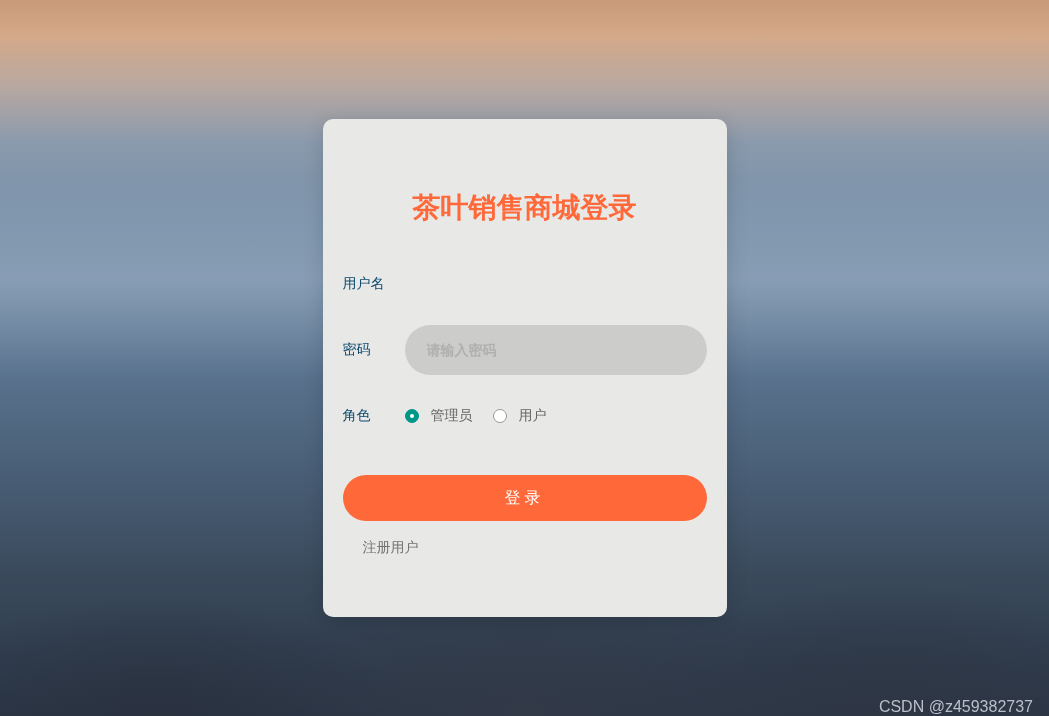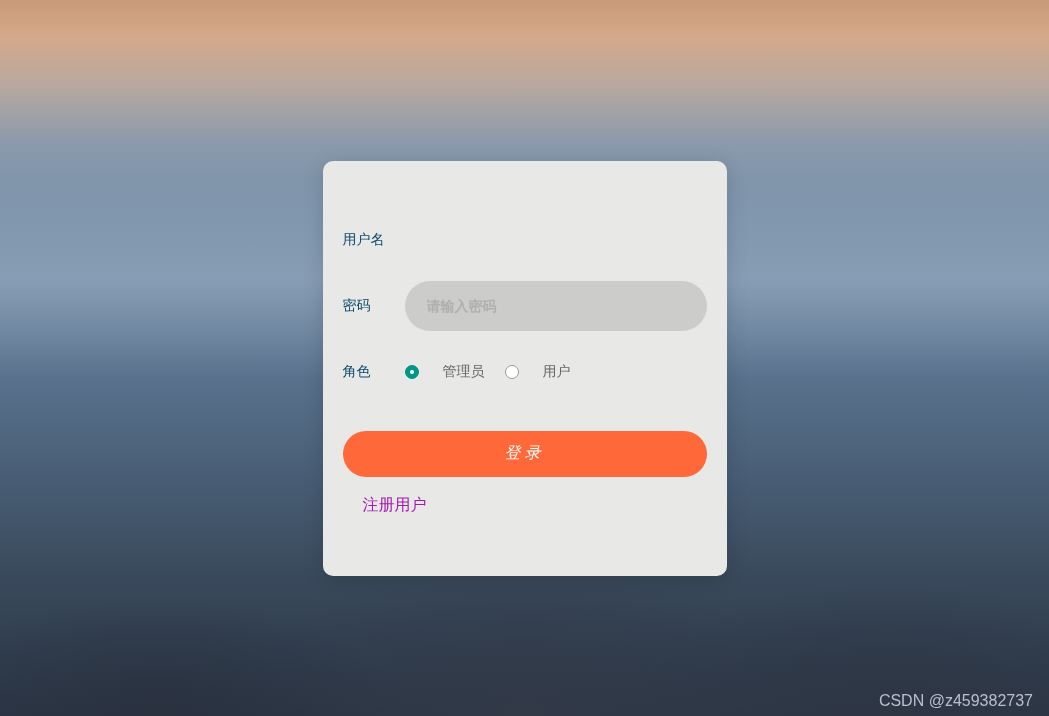--- a/index.html
+++ b/index.html
@@ -133,21 +133,21 @@
     
     .radio-group {
       display: flex;
       align-items: center;
       gap: 20px;
     }
     
     .radio-item {
       display: flex;
       align-items: center;
-      gap: 24px;
+      gap: 12px;
       cursor: pointer;
     }
     
     .radio-circle {
       width: 14px;
       height: 14px;
       border-radius: 50%;
       border: 1px solid #999;
       background: #fff;
       display: flex;
@@ -177,36 +177,35 @@
       width: 100%;
       height: 46px;
       border: none;
       border-radius: 23px;
       background: #ff6838;
       color: #fff;
       font-size: 16px;
       letter-spacing: 4px;
       cursor: pointer;
       margin-top: 18px;
-      font-style: italic;
     }
     
     .register-link {
       display: inline-block;
       margin-top: 18px;
       margin-left: 20px;
-      color: #a21caf;
-      font-size: 16px;
+      color: #737373;
+      font-size: 14px;
       text-decoration: none;
       cursor: pointer;
     }
     
     .watermark {
       position: absolute;
-      bottom: 6px;
+      bottom: 0;
       right: 16px;
       color: rgba(210,215,225,0.85);
       font-size: 16px;
       z-index: 20;
       font-family: Arial, sans-serif;
     }
     
     .text-cursor {
       position: absolute;
       left: 170px;
@@ -215,20 +214,21 @@
       color: #333;
       font-size: 20px;
       pointer-events: none;
       font-family: serif;
     }
   </style>
 </head>
 <body>
 
 <div class="login-card">
+  <h1 class="title">茶叶销售商城登录</h1>
   
   <div class="form-row">
     <div class="form-label">用户名</div>
   </div>
   
   <div class="form-row">
     <div class="form-label">密码</div>
     <div class="input-wrap">
       <input type="password" class="pill-input" placeholder="请输入密码" style="">
     </div>

